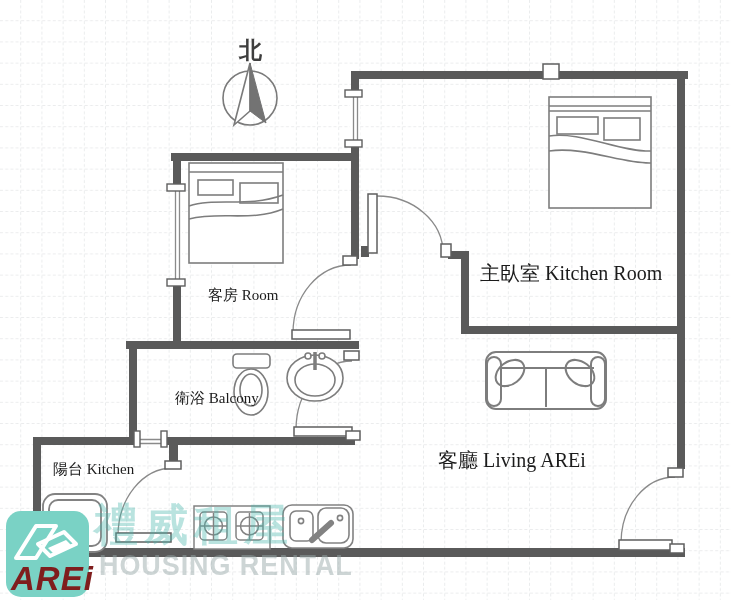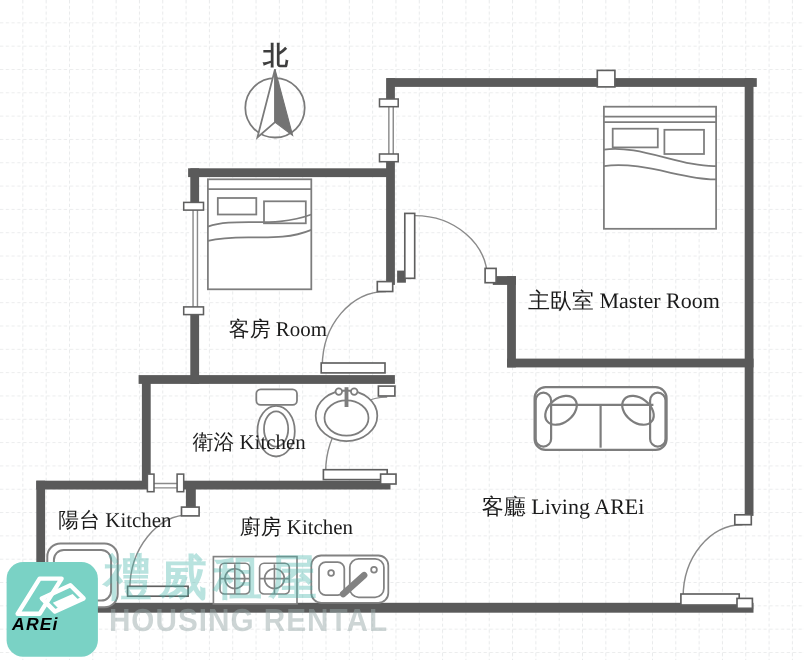--- a/index.html
+++ b/index.html
@@ -1,35 +1,35 @@
 <!DOCTYPE html>
 <html><head>
 <meta charset="utf-8">
 <style>
   html,body{margin:0;padding:0;background:#fff;}
   .plan{position:relative;width:731px;height:600px;background:#ffffff;overflow:hidden;
         font-family:"Liberation Serif","DejaVu Serif",serif;}
   .plan svg.canvas{position:absolute;left:0;top:0;}
-  .room-label{position:absolute;font-size:19px;color:#1b1b1b;white-space:nowrap;z-index:6;}
+  .room-label{position:absolute;font-size:15px;color:#1b1b1b;white-space:nowrap;z-index:6;}
   .lbl-guest{left:208px;top:286px;}
   .lbl-master{left:480px;top:260px;font-size:20px;}
   .lbl-bath{left:175px;top:389px;}
   .lbl-balcony{left:53px;top:460px;}
   .lbl-kitchen{left:218px;top:466px;}
   .lbl-living{left:438px;top:447px;font-size:20px;}
   .compass-label{position:absolute;left:239px;top:35px;font-size:23px;font-weight:600;color:#3e3e3e;z-index:6;}
   .wm-cn{position:absolute;left:94px;top:496px;font-size:44px;font-weight:700;letter-spacing:6px;
          color:rgba(72,182,170,0.38);font-family:"Liberation Sans","DejaVu Sans",sans-serif;z-index:3;}
   .wm-en{position:absolute;left:99px;top:549px;font-size:29px;font-weight:700;letter-spacing:1px;
          color:rgba(150,168,168,0.48);font-family:"Liberation Sans","DejaVu Sans",sans-serif;
          transform:scaleX(0.93);transform-origin:left top;z-index:3;}
   .logo{position:absolute;left:6px;top:511px;width:83px;height:86px;background:#7ad2c5;
         border-radius:15px;z-index:5;}
-  .logo-text{position:absolute;left:11px;top:560px;color:#000000;font-style:italic;font-weight:700;
-        font-size:16px;letter-spacing:1px;font-family:"Liberation Sans","DejaVu Sans",sans-serif;z-index:6;}
+  .logo-text{position:absolute;left:11px;top:560px;color:#7f1d1d;font-style:italic;font-weight:700;
+        font-size:33px;letter-spacing:1px;font-family:"Liberation Sans","DejaVu Sans",sans-serif;z-index:6;}
   .logo-ic{position:absolute;left:12px;top:518px;z-index:6;}
 </style>
 </head>
 <body>
 
 <div class="plan">
 
   <svg class="canvas" width="731" height="600" viewBox="0 0 731 600">
     <defs>
       <pattern id="grid" width="21.2" height="21.2" patternUnits="userSpaceOnUse">
@@ -187,19 +187,18 @@
   <div class="logo"></div>
   <svg class="logo-ic" width="70" height="44" viewBox="0 0 70 44">
     <polygon points="4,40 24,8 44,8 24,40" fill="none" stroke="#ffffff" stroke-width="4" stroke-linejoin="round"></polygon>
     <polygon points="26,26 52,14 64,26 38,38" fill="none" stroke="#ffffff" stroke-width="4" stroke-linejoin="round"></polygon>
     <polygon points="36,30 54,22 60,28 42,36" fill="#ffffff"></polygon>
   </svg>
   <div class="logo-text">AREi</div>
 
   <div class="compass-label">北</div>
   <div class="room-label lbl-guest">客房 Room</div>
-  <div class="room-label lbl-master">主臥室 Master Room</div>
-  <div class="room-label lbl-bath">衛浴 Kitchen</div>
+  <div class="room-label lbl-master">主臥室 Kitchen Room</div>
+  <div class="room-label lbl-bath">衛浴 Balcony</div>
   <div class="room-label lbl-balcony">陽台 Kitchen</div>
-  <div class="room-label lbl-kitchen">廚房 Kitchen</div>
   <div class="room-label lbl-living">客廳 Living AREi</div>
 
 </div>
 
 </body></html>

